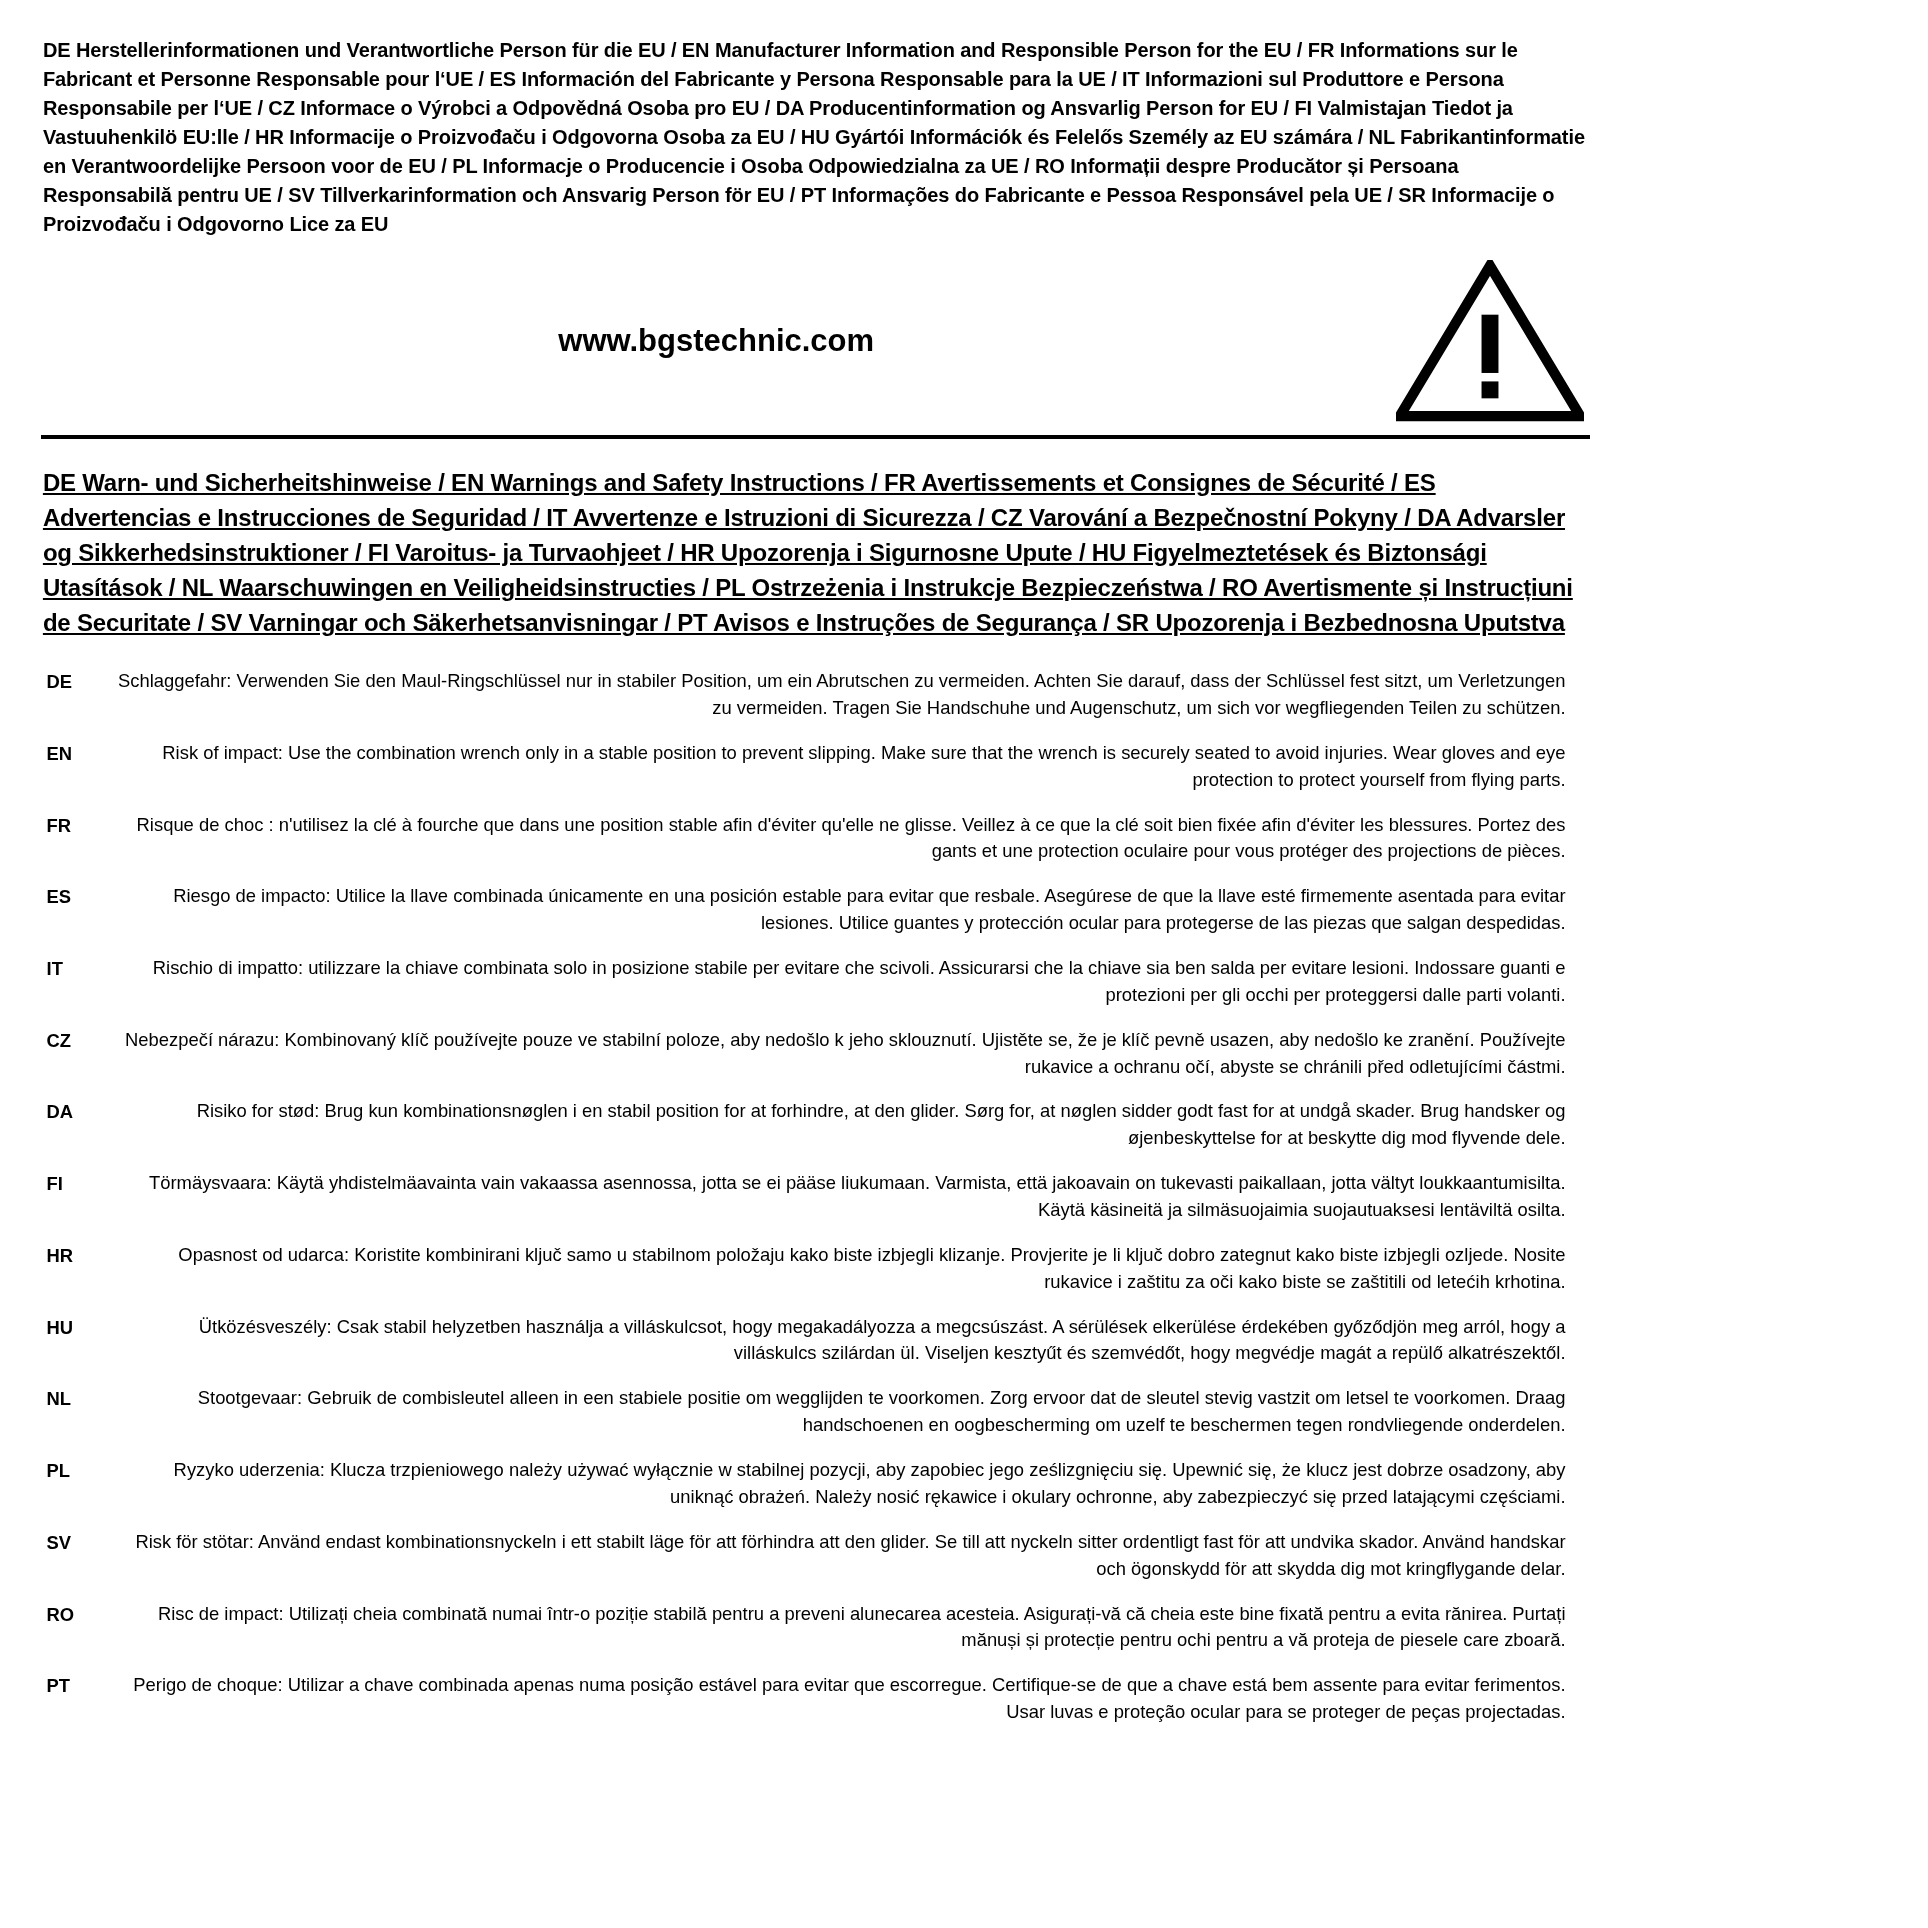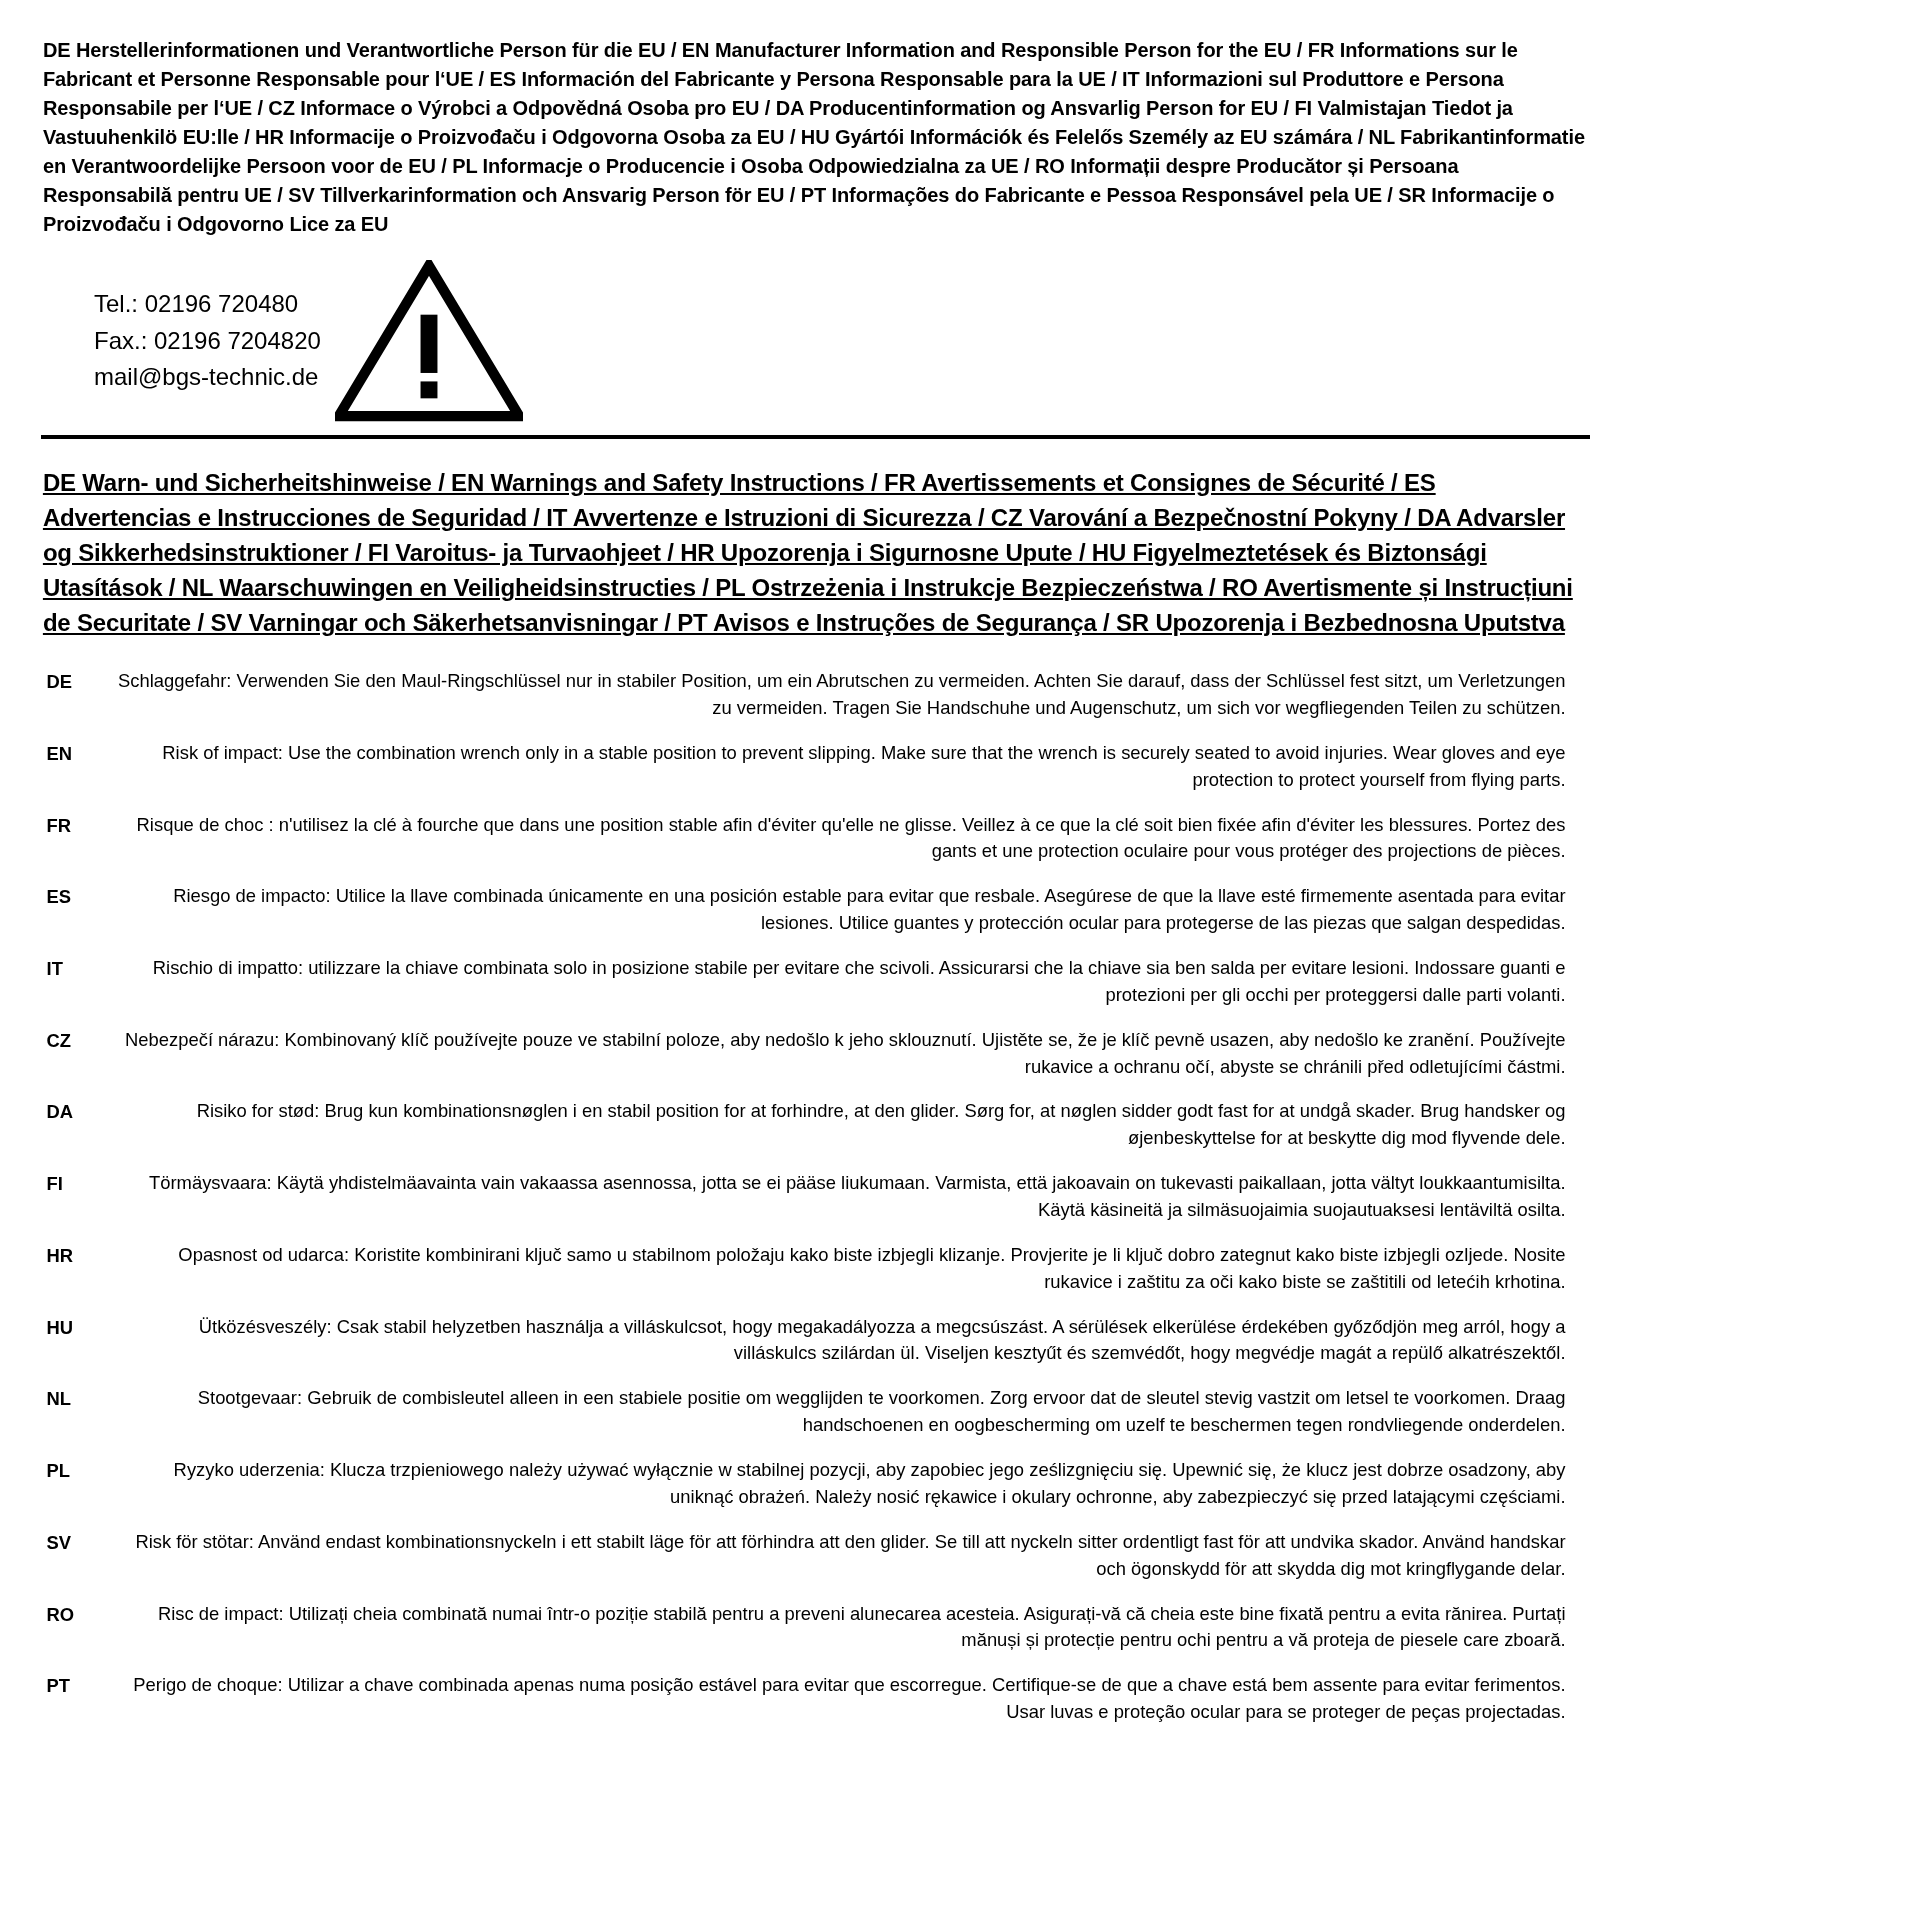--- a/index.html
+++ b/index.html
@@ -150,26 +150,22 @@
 <body>
 
 <div class="page">
 
   <div class="mfg-title">DE Herstellerinformationen und Verantwortliche Person für die EU  /  EN Manufacturer Information and Responsible Person for the EU  /  FR Informations sur le Fabricant et Personne Responsable pour l‘UE  /  ES Información del Fabricante y Persona Responsable para la UE  /  IT Informazioni sul Produttore e Persona Responsabile per l‘UE  /  CZ Informace o Výrobci a Odpovědná Osoba pro EU  /  DA Producentinformation og Ansvarlig Person for EU  /  FI Valmistajan Tiedot ja Vastuuhenkilö EU:lle  /  HR Informacije o Proizvođaču i Odgovorna Osoba za EU  /  HU Gyártói Információk és Felelős Személy az EU számára  /  NL Fabrikantinformatie en Verantwoordelijke Persoon voor de EU  /  PL Informacje o Producencie i Osoba Odpowiedzialna za UE  /  RO Informații despre Producător și Persoana Responsabilă pentru UE  /  SV Tillverkarinformation och Ansvarig Person för EU  /  PT Informações do Fabricante e Pessoa Responsável pela UE  /  SR Informacije o Proizvođaču i Odgovorno Lice za EU</div>
 
   <div class="company-band">
 
 
 
-    <div class="contact-block">
-      <div>Tel.: 02196 720480</div>
-      <div>Fax.: 02196 7204820</div>
-      <div>mail@bgs-technic.de</div>
-    </div>
-
+
+    <div class="web-block">www.bgstechnic.com</div>
 
     <div class="warn-triangle">
       <svg width="188" height="162" viewBox="0 0 200 172" aria-hidden="true">
         <polygon points="100,6 196,166 4,166" fill="none" stroke="#000" stroke-width="11" stroke-linejoin="miter"></polygon>
         <rect x="91" y="58" width="18" height="62" fill="#000"></rect>
         <rect x="91" y="129" width="18" height="18" fill="#000"></rect>
       </svg>
     </div>
 
   </div>

